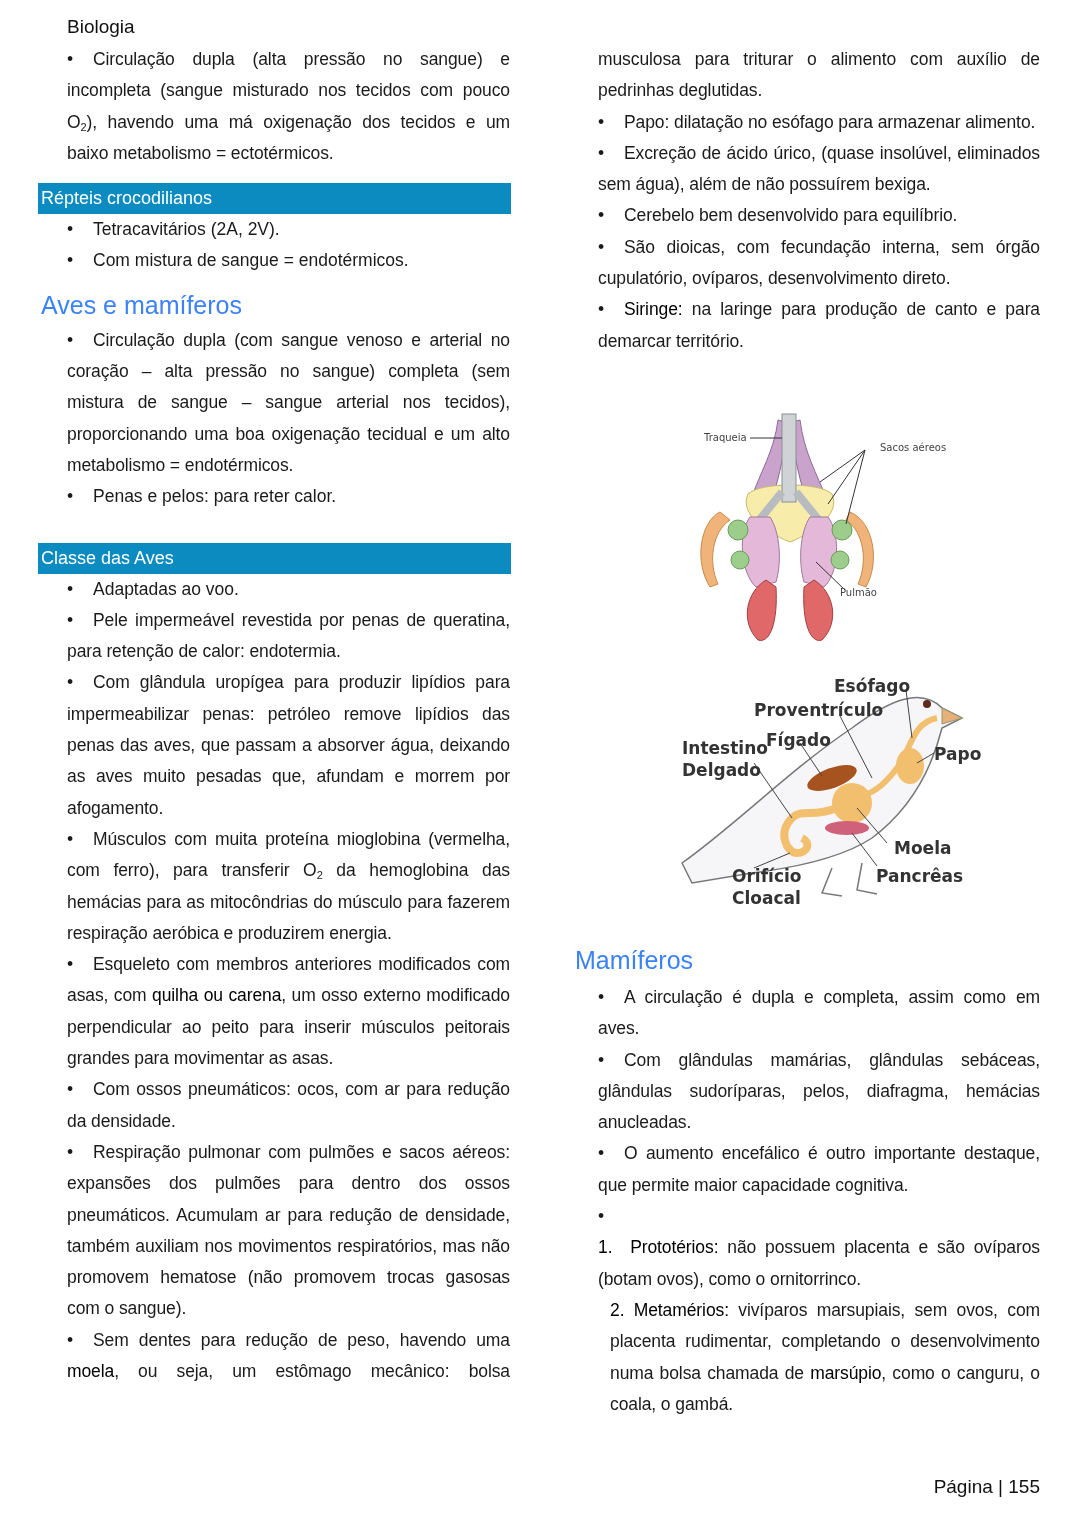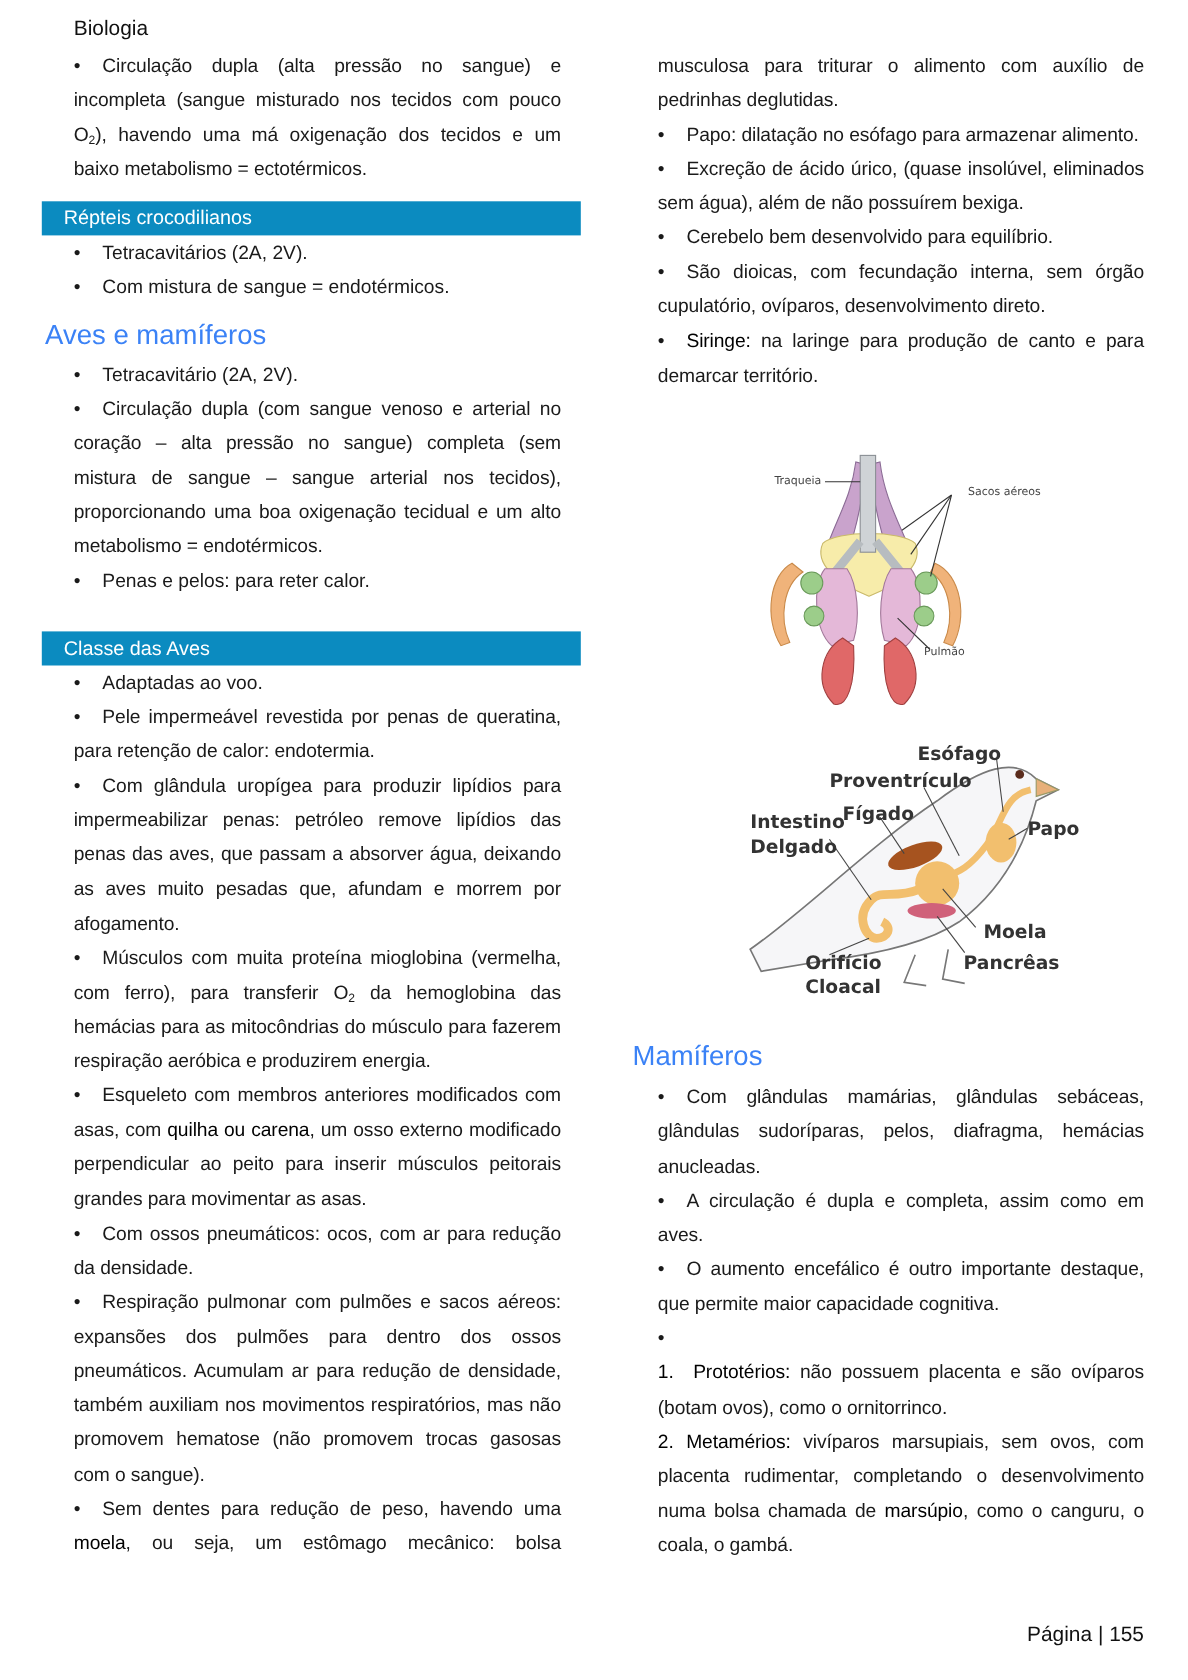--- a/index.html
+++ b/index.html
@@ -26,21 +26,21 @@
   .item {
     font-size: 17.5px; line-height: 31.3px;
     margin: 0; padding-left: 29px; position: relative;
   }
   .item .bullet { display: inline-block; width: 26px; }
   b.kw { font-weight: normal; color: #000; }
 
   .bar {
     background: #0b8bc0; color: #ffffff;
     font-size: 18px; height: 31px; line-height: 31px;
-    padding-left: 20px; width: 470px; margin-left: 0;
+    padding-left: 3px; width: 470px; margin-left: 0;
   }
   .h2 {
     font-size: 25px; color: #3b82f6; margin: 0 0 0 3px;
     line-height: 40px;
   }
 
   .figure {
     position: absolute; overflow: hidden;
   }
   .fig-label {
@@ -66,21 +66,20 @@
 <div class="col col-left">
   <p class="para"><span class="bullet">•</span><span>Circulação dupla (alta pressão no sangue) e incompleta (sangue misturado nos tecidos com pouco O</span><sub>2</sub><span>), havendo uma má oxigenação dos tecidos e um baixo metabolismo = ectotérmicos.</span></p>
 
   <div style="height:14px"></div>
   <div class="bar">Répteis crocodilianos</div>
   <p class="item"><span class="bullet">•</span><span>Tetracavitários (2A, 2V).</span></p>
   <p class="item"><span class="bullet">•</span><span>Com mistura de sangue = endotérmicos.</span></p>
 
   <div style="height:8px"></div>
   <div class="h2">Aves e mamíferos</div>
-  <p class="item"><span class="bullet">•</span><span>Tetracavitário (2A, 2V).</span></p>
   <p class="para"><span class="bullet">•</span><span>Circulação dupla (com sangue venoso e arterial no coração – alta pressão no sangue) completa (sem mistura de sangue – sangue arterial nos tecidos), proporcionando uma boa oxigenação tecidual e um alto metabolismo = endotérmicos.</span></p>
   <p class="item"><span class="bullet">•</span><span>Penas e pelos: para reter calor.</span></p>
 
   <div style="height:30px"></div>
   <div class="bar">Classe das Aves</div>
   <p class="item"><span class="bullet">•</span><span>Adaptadas ao voo.</span></p>
   <p class="para"><span class="bullet">•</span><span>Pele impermeável revestida por penas de queratina, para retenção de calor: endotermia.</span></p>
   <p class="para"><span class="bullet">•</span><span>Com glândula uropígea para produzir lipídios para impermeabilizar penas: petróleo remove lipídios das penas das aves, que passam a absorver água, deixando as aves muito pesadas que, afundam e morrem por afogamento.</span></p>
   <p class="para"><span class="bullet">•</span><span>Músculos com muita proteína mioglobina (vermelha, com ferro), para transferir O</span><sub>2</sub><span> da hemoglobina das hemácias para as mitocôndrias do músculo para fazerem respiração aeróbica e produzirem energia.</span></p>
   <p class="para"><span class="bullet">•</span><span>Esqueleto com membros anteriores modificados com asas, com </span><b class="kw">quilha ou carena</b><span>, um osso externo modificado perpendicular ao peito para inserir músculos peitorais grandes para movimentar as asas.</span></p>
@@ -169,25 +168,25 @@
   <span class="bird-label" style="left:262px; top:76px;">Papo</span>
   <span class="bird-label" style="left:222px; top:170px;">Moela</span>
   <span class="bird-label" style="left:204px; top:198px;">Pancrêas</span>
   <span class="bird-label" style="left:60px; top:198px;">Orifício</span>
   <span class="bird-label" style="left:60px; top:220px;">Cloacal</span>
 </div>
 
 <div class="col" style="left:572px; top:940px; width:468px;">
   <div class="h2">Mamíferos</div>
   <div style="height:2px"></div>
+  <p class="para" style="margin-left:26px"><span class="bullet">•</span><span>A circulação é dupla e completa, assim como em aves.</span></p>
   <p class="para" style="margin-left:26px"><span class="bullet">•</span><span>Com glândulas mamárias, glândulas sebáceas, glândulas sudoríparas, pelos, diafragma, hemácias anucleadas.</span></p>
-  <p class="para" style="margin-left:26px"><span class="bullet">•</span><span>A circulação é dupla e completa, assim como em aves.</span></p>
   <p class="para" style="margin-left:26px"><span class="bullet">•</span><span>O aumento encefálico é outro importante destaque, que permite maior capacidade cognitiva.</span></p>
   <p class="para" style="margin-left:26px"><span class="bullet">•</span><span></span></p>
   <p class="para" style="margin-left:26px"><b class="kw">1.</b>&nbsp;&nbsp;<b class="kw">Prototérios:</b><span> não possuem placenta e são ovíparos (botam ovos), como o ornitorrinco.</span></p>
-  <p class="para" style="margin-left:26px"><b class="kw">2.</b>&nbsp;<b class="kw">Metamérios:</b><span> vivíparos marsupiais, sem ovos, com placenta rudimentar, completando o desenvolvimento numa bolsa chamada de </span><b class="kw">marsúpio</b><span>, como o canguru, o coala, o gambá.</span></p>
+  <p class="para" style="margin-left:38px"><b class="kw">2.</b>&nbsp;<b class="kw">Metamérios:</b><span> vivíparos marsupiais, sem ovos, com placenta rudimentar, completando o desenvolvimento numa bolsa chamada de </span><b class="kw">marsúpio</b><span>, como o canguru, o coala, o gambá.</span></p>
 </div>
 
 <div class="footer">
   <span>Página</span>
   <span>|</span>
   <span>155</span>
 </div>
 
 </body></html>

